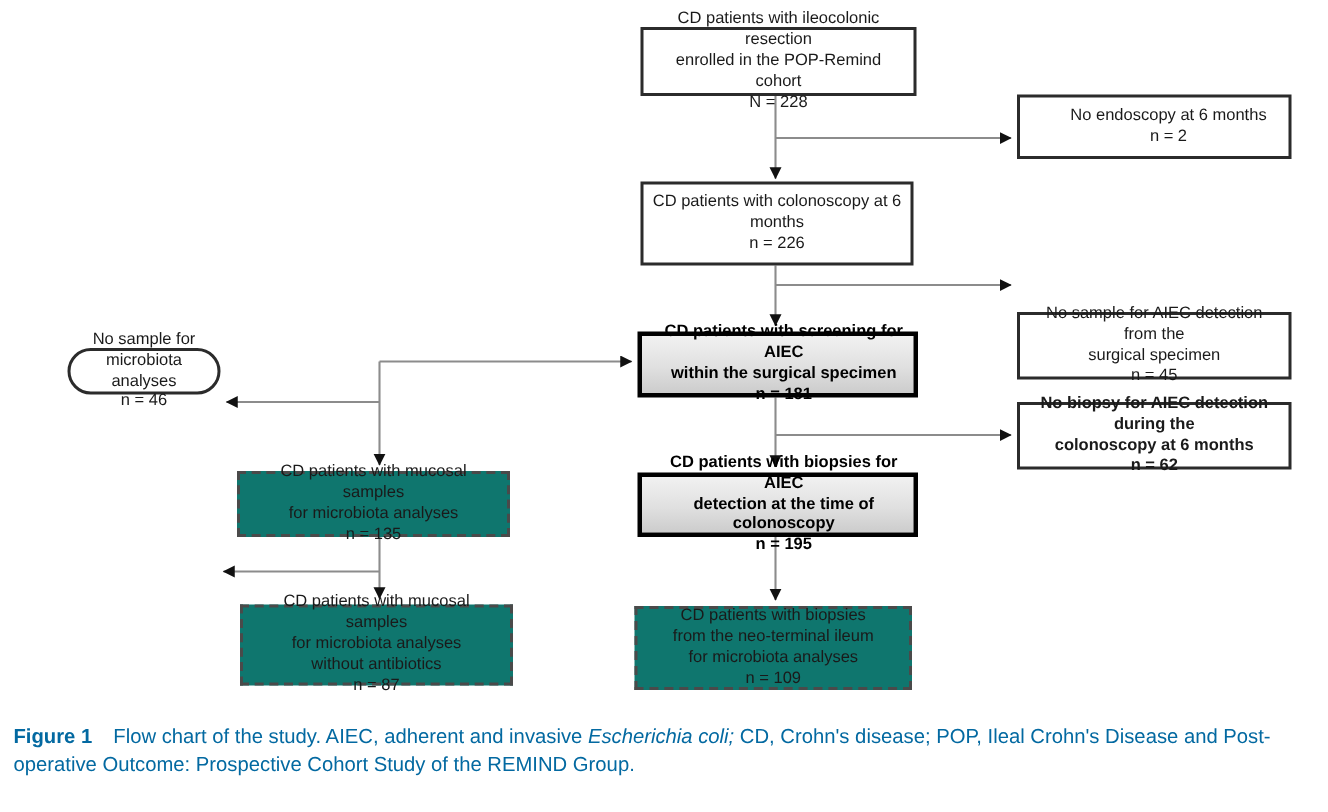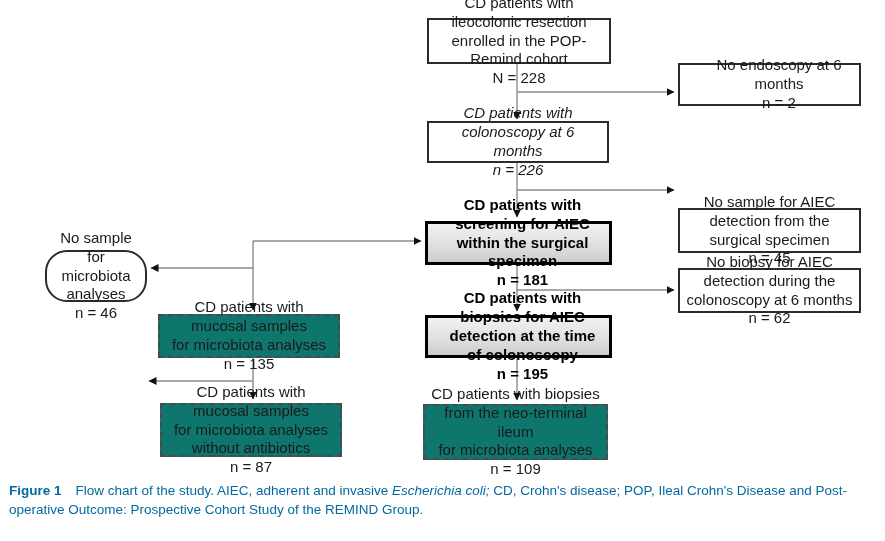--- a/index.html
+++ b/index.html
@@ -17,21 +17,21 @@
     width: 885px; height: 541px;
     pointer-events: none;
   }
   .node {
     position: absolute;
     box-sizing: border-box;
     display: flex;
     align-items: center;
     justify-content: center;
     text-align: center;
-    font-size: 15px;
+    font-size: 11px;
     line-height: 1.26;
     color: #1a1a1a;
     white-space: pre-line;
     padding: 2px 5px;
     z-index: 2;
   }
   .solid {
     border: 2px solid #2b2b2b;
     background: #ffffff;
   }
@@ -86,46 +86,46 @@
     </g>
   </svg>
 
   <div class="node solid" style="left:427px; top:18px; width:184px; height:46px;">CD patients with ileocolonic resection
 enrolled in the POP-Remind cohort
 N = 228</div>
 
   <div class="node solid" style="left:678px; top:63px; width:183px; height:43px;padding-left:24px;">No endoscopy at 6 months
 n = 2</div>
 
-  <div class="node solid" style="left:427px; top:121px; width:182px; height:42px;font-style:italic;">CD patients with colonoscopy at 6
+  <div class="node solid" style="left:427px; top:121px; width:182px; height:56px;">CD patients with colonoscopy at 6
 months
 n = 226</div>
 
   <div class="node solid" style="left:678px; top:168px; width:183px; height:45px;margin-top:40px;">No sample for AIEC detection from the
 surgical specimen
 n = 45</div>
 
   <div class="node key" style="left:425px; top:221px; width:187px; height:44px;">CD patients with screening for AIEC
 within the surgical specimen
 n = 181</div>
 
-  <div class="node solid" style="left:678px; top:268px; width:183px; height:45px;">No biopsy for AIEC detection during the
+  <div class="node solid" style="left:678px; top:268px; width:183px; height:45px;font-weight:bold;">No biopsy for AIEC detection during the
 colonoscopy at 6 months
 n = 62</div>
 
   <div class="node key" style="left:425px; top:315px; width:187px; height:43px;">CD patients with biopsies for AIEC
 detection at the time of colonoscopy
 n = 195</div>
 
   <div class="node dashed" style="left:423px; top:404px; width:185px; height:56px;">CD patients with biopsies
 from the neo-terminal ileum
 for microbiota analyses
 n = 109</div>
 
-  <div class="node solid" style="left:45px; top:250px; width:102px; height:52px;border-radius:22px;">No sample for
+  <div class="node solid" style="left:45px; top:232px; width:102px; height:31px;border-radius:22px;">No sample for
 microbiota analyses
 n = 46</div>
 
   <div class="node dashed" style="left:158px; top:314px; width:182px; height:44px;">CD patients with mucosal samples
 for microbiota analyses
 n = 135</div>
 
 
   <div class="node dashed" style="left:160px; top:403px; width:182px; height:54px;">CD patients with mucosal samples
 for microbiota analyses

